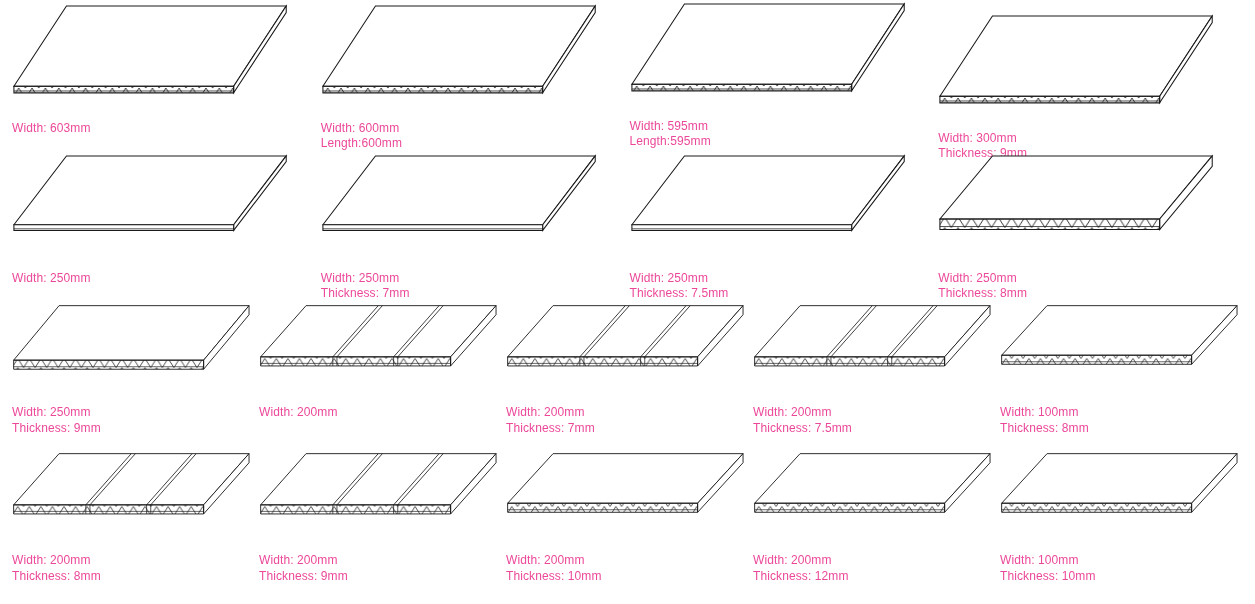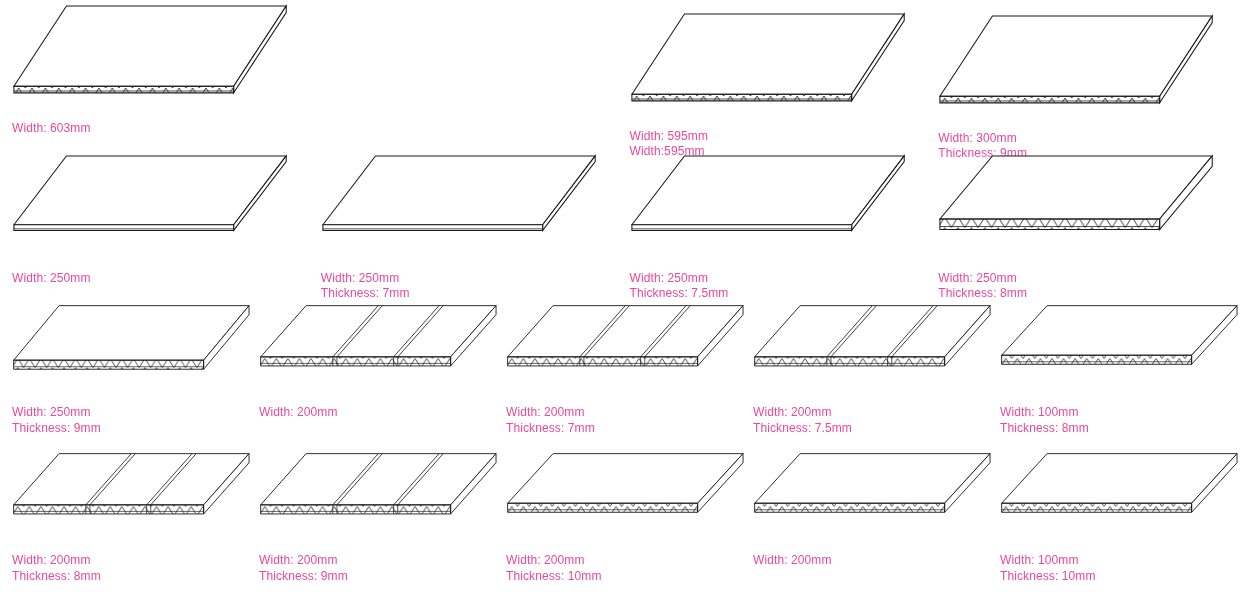--- a/index.html
+++ b/index.html
@@ -60,37 +60,56 @@
           <path d="M2 86 L57 2 L287 2 L232 86 Z" fill="#ffffff" stroke="#1a1a1a" stroke-width="1.1"></path>
           <path d="M232 86 L287 2 L287 9 L232 93 Z" fill="#ffffff" stroke="#1a1a1a" stroke-width="1.1"></path>
           <path d="M2 86 L232 86 L232 93 L2 93 Z" fill="url(#hp1)" stroke="#1a1a1a" stroke-width="1.1"></path>
           <line x1="2" y1="91.04" x2="232" y2="91.04" stroke="#1a1a1a" stroke-width="0.8"></line>
         </svg>
       </div>
       <div class="panel-labels">
         <span class="lab">Width: 603mm</span>
       </div>
     </div>
-    <div class="panel-cell" style="left: 629.5px; top: 12px; width: 299px;">
+    <div class="panel-cell" style="left: 320.75px; top: 4px; width: 299px;">
+      <div class="panel-art" style="width: 258px;">
+        <svg viewBox="0 0 270 120" preserveAspectRatio="xMinYMin meet">
+          <defs>
+            <pattern id="hp2" width="14" height="11" patternUnits="userSpaceOnUse">
+              <path d="M0 11 L7 0 L14 11" fill="none" stroke="#1a1a1a" stroke-width="0.9"></path>
+            </pattern>
+          </defs>
+          <path d="M2 86 L57 2 L287 2 L232 86 Z" fill="#ffffff" stroke="#1a1a1a" stroke-width="1.1"></path>
+          <path d="M232 86 L287 2 L287 9 L232 93 Z" fill="#ffffff" stroke="#1a1a1a" stroke-width="1.1"></path>
+          <path d="M2 86 L232 86 L232 93 L2 93 Z" fill="url(#hp2)" stroke="#1a1a1a" stroke-width="1.1"></path>
+          <line x1="2" y1="91.04" x2="232" y2="91.04" stroke="#1a1a1a" stroke-width="0.8"></line>
+        </svg>
+      </div>
+      <div class="panel-labels">
+        <span class="lab">Width: 600mm</span>
+        <span class="lab">Length:600mm</span>
+      </div>
+    </div>
+    <div class="panel-cell" style="left: 629.5px; top: 2px; width: 299px;">
       <div class="panel-art" style="width: 258px;">
         <svg viewBox="0 0 270 120" preserveAspectRatio="xMinYMin meet">
           <defs>
             <pattern id="hp3" width="14" height="11" patternUnits="userSpaceOnUse">
               <path d="M0 11 L7 0 L14 11" fill="none" stroke="#1a1a1a" stroke-width="0.9"></path>
             </pattern>
           </defs>
           <path d="M2 86 L57 2 L287 2 L232 86 Z" fill="#ffffff" stroke="#1a1a1a" stroke-width="1.1"></path>
           <path d="M232 86 L287 2 L287 9 L232 93 Z" fill="#ffffff" stroke="#1a1a1a" stroke-width="1.1"></path>
           <path d="M2 86 L232 86 L232 93 L2 93 Z" fill="url(#hp3)" stroke="#1a1a1a" stroke-width="1.1"></path>
           <line x1="2" y1="91.04" x2="232" y2="91.04" stroke="#1a1a1a" stroke-width="0.8"></line>
         </svg>
       </div>
       <div class="panel-labels">
         <span class="lab">Width: 595mm</span>
-        <span class="lab">Width:595mm</span>
+        <span class="lab">Length:595mm</span>
       </div>
     </div>
     <div class="panel-cell" style="left: 938.25px; top: 14px; width: 299px;">
       <div class="panel-art" style="width: 258px;">
         <svg viewBox="0 0 270 120" preserveAspectRatio="xMinYMin meet">
           <defs>
             <pattern id="hp4" width="14" height="11" patternUnits="userSpaceOnUse">
               <path d="M0 11 L7 0 L14 11" fill="none" stroke="#1a1a1a" stroke-width="0.9"></path>
             </pattern>
           </defs>
@@ -380,20 +399,21 @@
             </pattern>
           </defs>
           <path d="M2 62 L57 2 L287 2 L232 62 Z" fill="#ffffff" stroke="#1a1a1a" stroke-width="1.1"></path>
           <path d="M232 62 L287 2 L287 13 L232 73 Z" fill="#ffffff" stroke="#1a1a1a" stroke-width="1.1"></path>
           <path d="M2 62 L232 62 L232 73 L2 73 Z" fill="url(#hp17)" stroke="#1a1a1a" stroke-width="1.1"></path>
           <line x1="2" y1="69.92" x2="232" y2="69.92" stroke="#1a1a1a" stroke-width="0.8"></line>
         </svg>
       </div>
       <div class="panel-labels">
         <span class="lab">Width: 200mm</span>
+        <span class="lab">Thickness: 12mm</span>
       </div>
     </div>
     <div class="panel-cell" style="left: 1000px; top: 452px; width: 237px;">
       <div class="panel-art" style="width: 223px;">
         <svg viewBox="0 0 270 120" preserveAspectRatio="xMinYMin meet">
           <defs>
             <pattern id="hp18" width="14" height="11" patternUnits="userSpaceOnUse">
               <path d="M0 11 L7 0 L14 11" fill="none" stroke="#1a1a1a" stroke-width="0.9"></path>
             </pattern>
           </defs>

